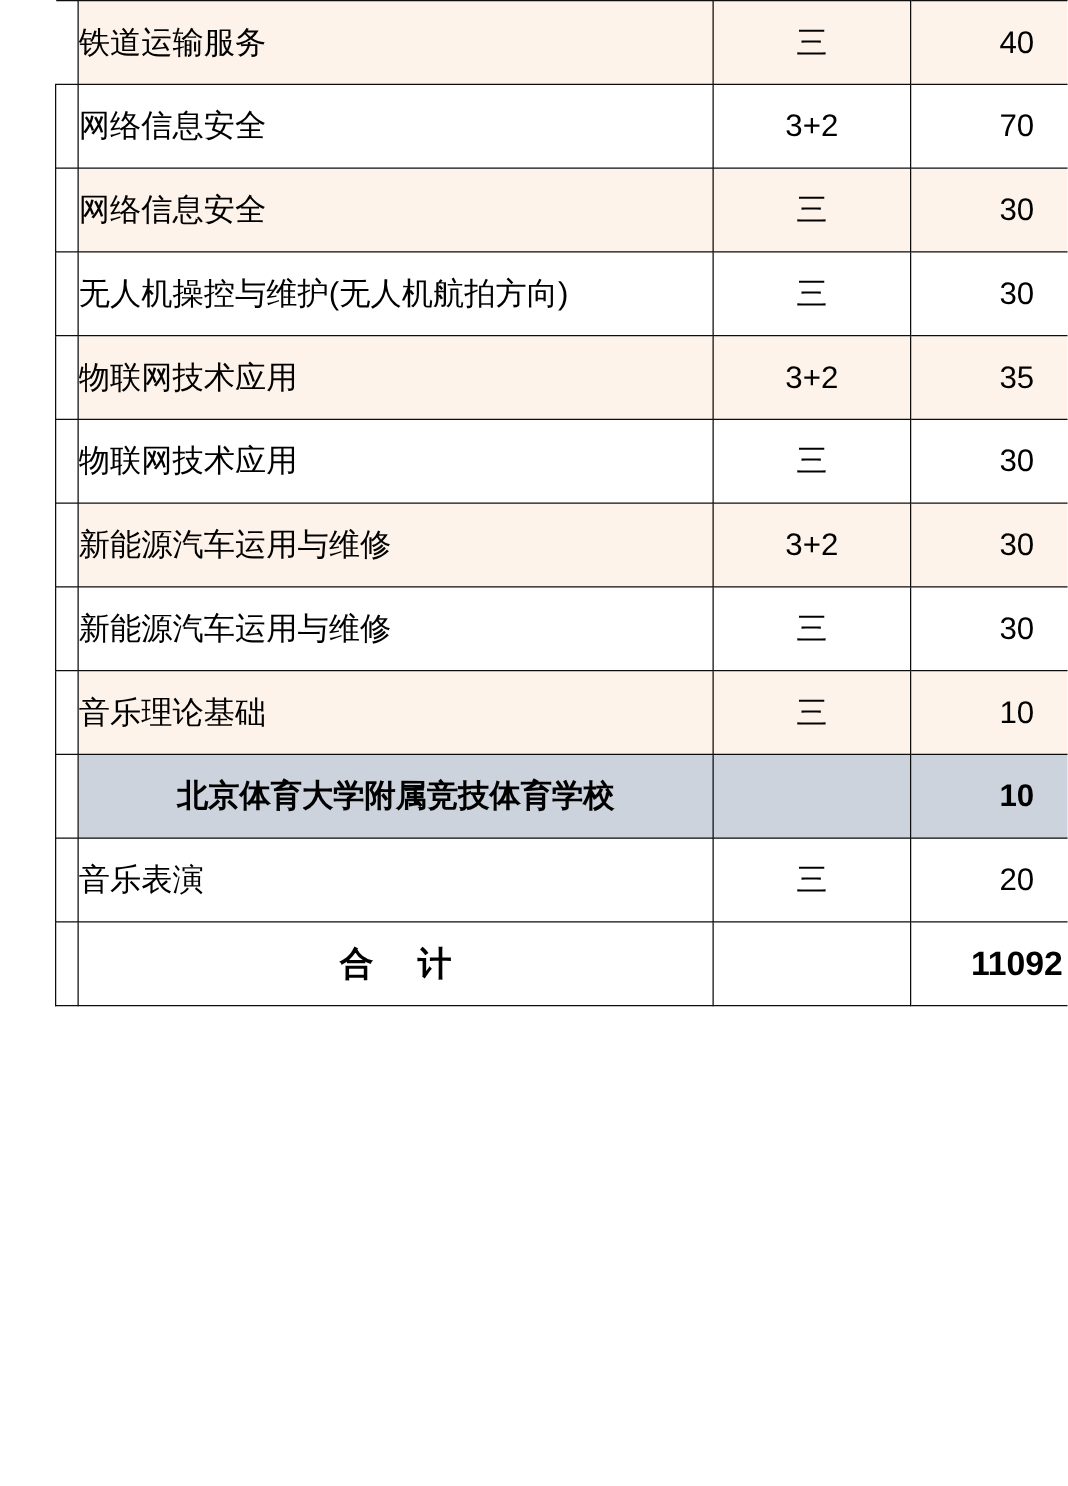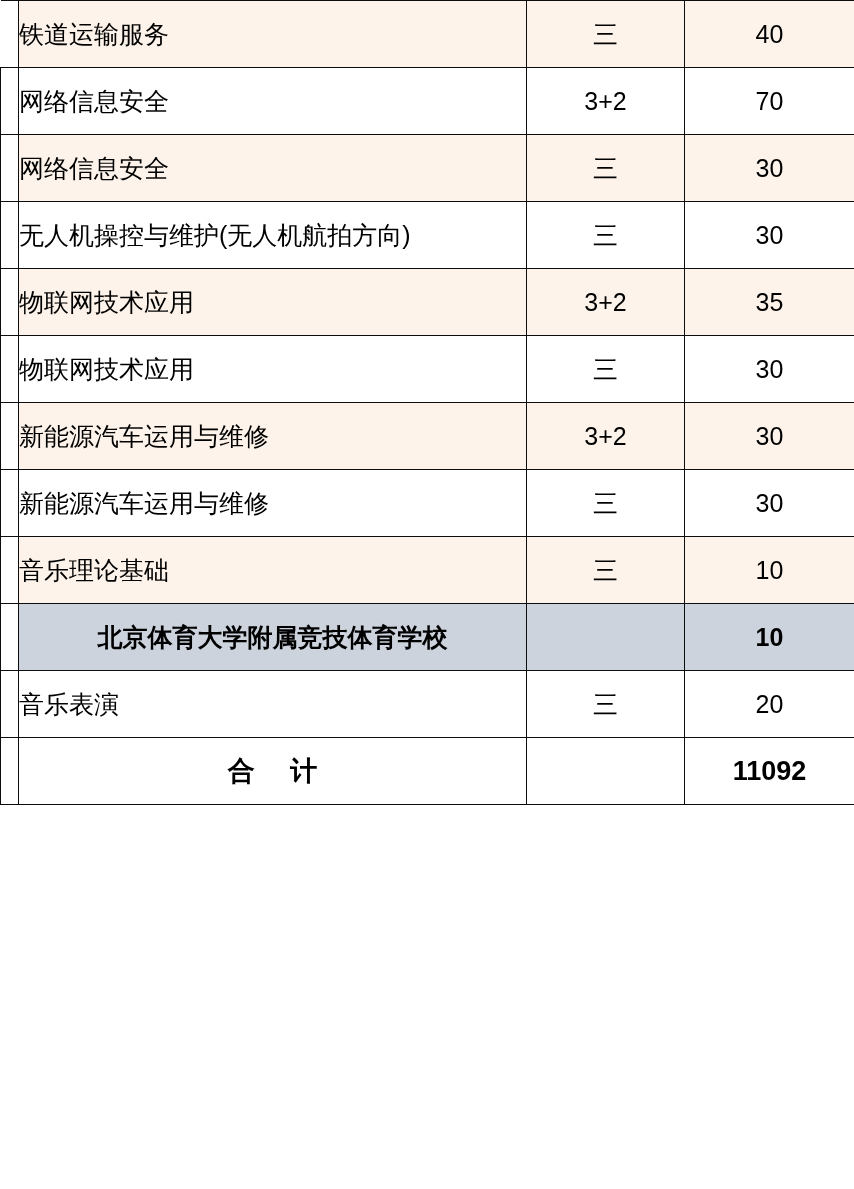--- a/index.html
+++ b/index.html
@@ -12,20 +12,21 @@
     height: 1189px;
     font-family: "Liberation Sans", sans-serif;
     color: #000000;
     overflow: hidden;
   }
   .sheet {
     width: 854px;
     height: 1189px;
     box-sizing: border-box;
     position: relative;
+    padding-left: 44px;
   }
   table.data-table {
     border-collapse: collapse;
     width: 854px;
     table-layout: fixed;
   }
   table.data-table col.c-gutter { width: 18px; }
   table.data-table col.c-name   { width: 508px; }
   table.data-table col.c-years  { width: 158px; }
   table.data-table col.c-count  { width: 170px; }

